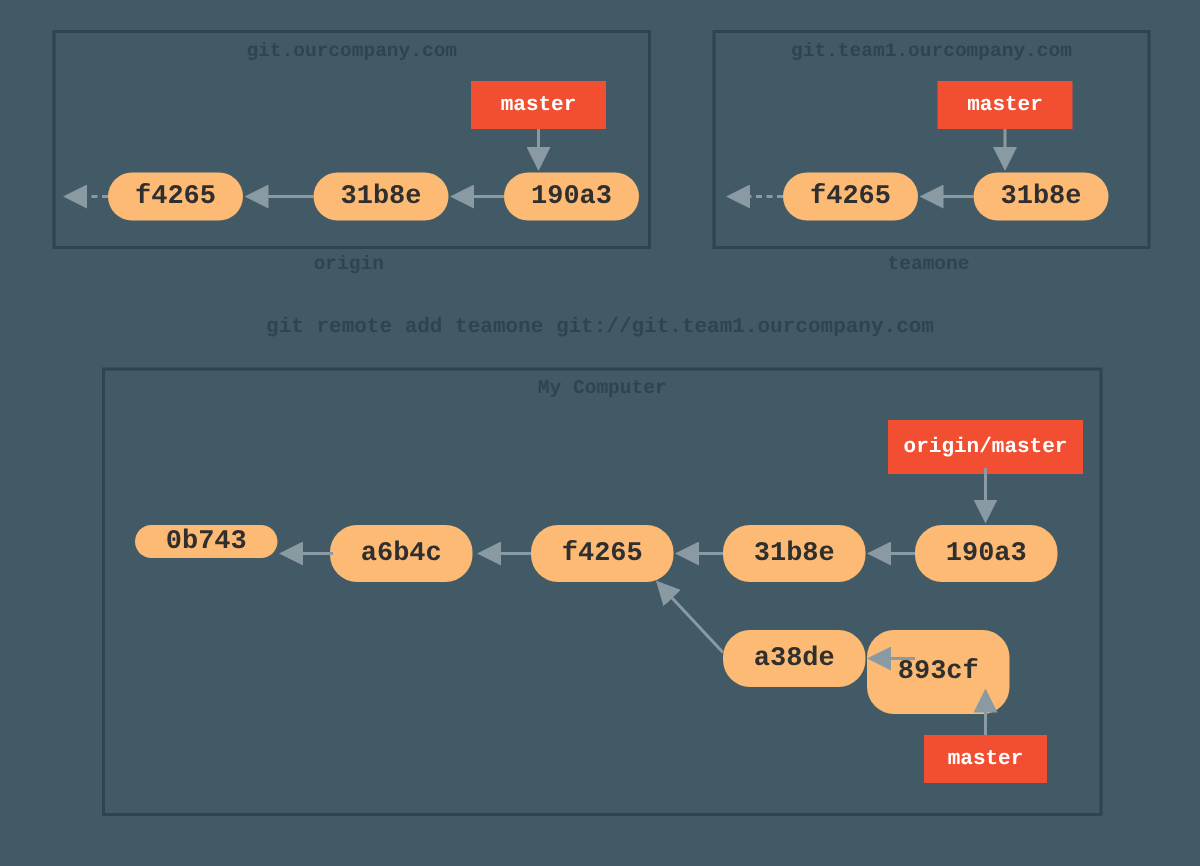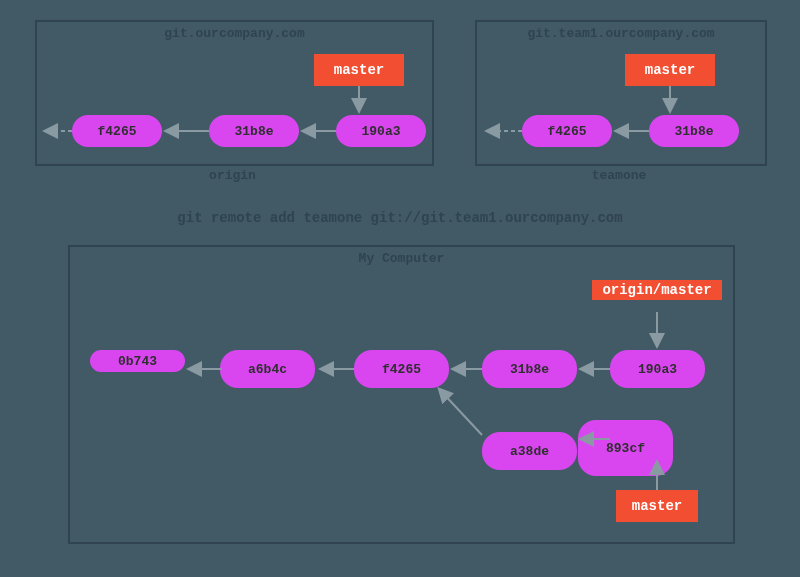--- a/index.html
+++ b/index.html
@@ -31,27 +31,27 @@
     position: absolute;
     left: 0;
     right: 0;
     text-align: center;
     color: #2f4450;
     font-size: 13px;
     font-weight: bold;
   }
   .commit {
     position: absolute;
-    background: #d946ef;
+    background: #fdba74;
     border-radius: 18px;
     display: flex;
     align-items: center;
     justify-content: center;
     color: #2f2f2f;
-    font-size: 13px;
+    font-size: 18px;
     font-weight: bold;
     font-family: "Courier New", monospace;
   }
   .branch {
     position: absolute;
     background: #f14e32;
     display: flex;
     align-items: center;
     justify-content: center;
     color: #fff;
@@ -128,30 +128,30 @@
 
   <line x1="522" y1="131" x2="488" y2="131" stroke="#8a9aa2" stroke-width="2" stroke-dasharray="4,3" marker-end="url(#ah2)"></line>
 </svg>
 
 <div class="cmd" style="top:210px;">git remote add teamone git://git.team1.ourcompany.com</div>
 
 <div class="panel" style="left:68px; top:245px; width:663px; height:295px;">
   <div class="panel-title">My Computer</div>
 </div>
 
-<div class="branch" style="left:592px; top:280px; width:130px; height:20px;">origin/master</div>
+<div class="branch" style="left:592px; top:280px; width:130px; height:36px;">origin/master</div>
 <div class="branch" style="left:616px; top:490px; width:82px; height:32px;">master</div>
 
 <div class="commit" style="left:90px;  top:350px; width:95px; height:22px;">0b743</div>
 <div class="commit" style="left:220px; top:350px; width:95px; height:38px;">a6b4c</div>
 <div class="commit" style="left:354px; top:350px; width:95px; height:38px;">f4265</div>
 <div class="commit" style="left:482px; top:350px; width:95px; height:38px;">31b8e</div>
 <div class="commit" style="left:610px; top:350px; width:95px; height:38px;">190a3</div>
 
-<div class="commit" style="left:482px; top:420px; width:95px; height:38px;margin-top:12px;">a38de</div>
+<div class="commit" style="left:482px; top:420px; width:95px; height:38px;">a38de</div>
 <div class="commit" style="left:578px; top:420px; width:95px; height:56px;">893cf</div>
 
 <svg class="arrows" width="800" height="577" style="left:0;top:0;">
   <defs>
     <marker id="ah3" markerWidth="8" markerHeight="8" refX="6" refY="4" orient="auto">
       <path d="M0,0 L8,4 L0,8 z" fill="#8a9aa2"></path>
     </marker>
   </defs>
 
   <line x1="657" y1="312" x2="657" y2="345" stroke="#8a9aa2" stroke-width="2" marker-end="url(#ah3)"></line>

